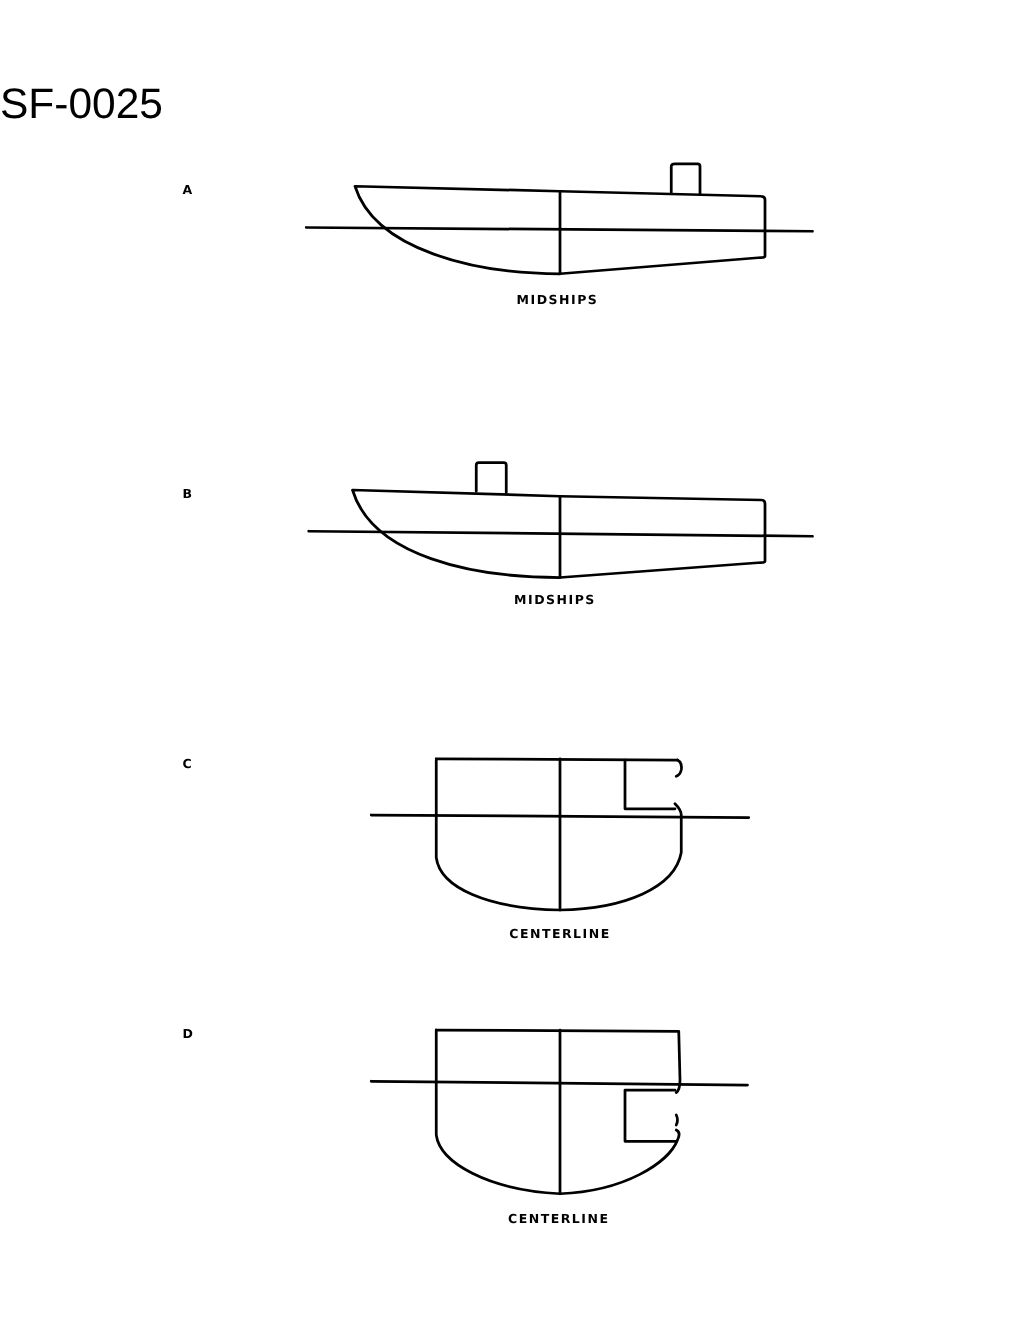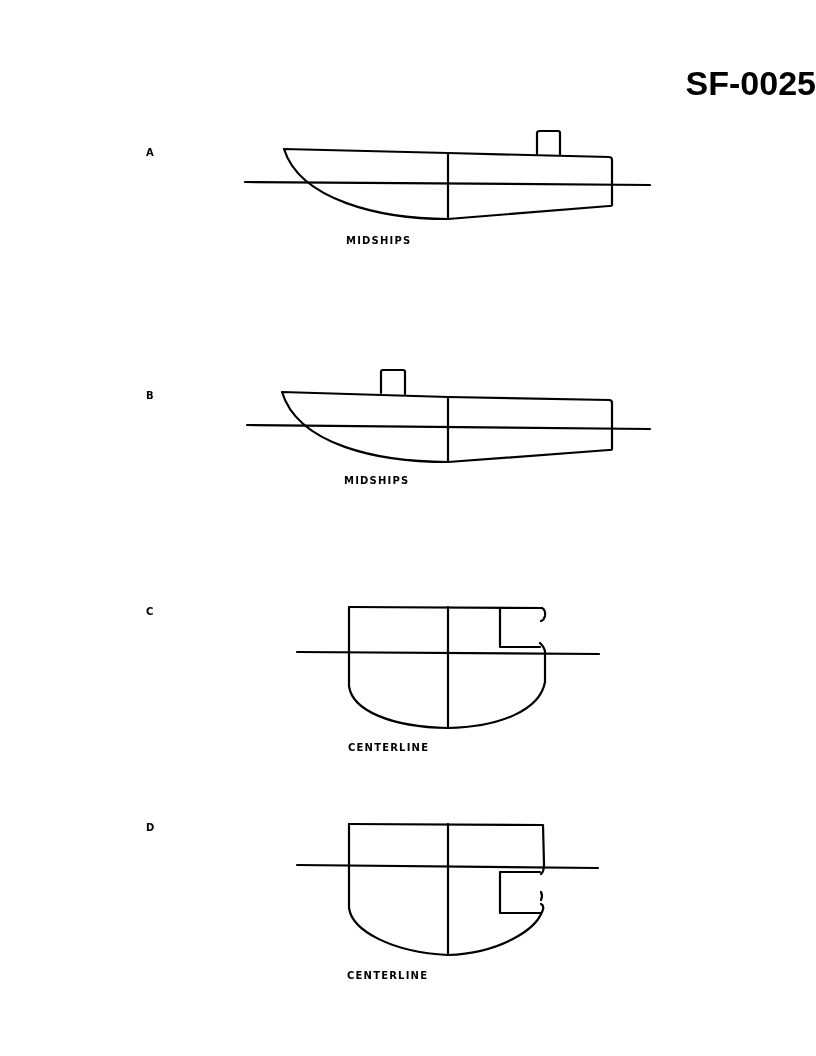--- a/index.html
+++ b/index.html
@@ -1,19 +1,19 @@
 <!DOCTYPE html>
 <html><head>
   <meta charset="utf-8">
   <style>
     html, body { margin: 0; padding: 0; background: #ffffff; }
     body { width: 816px; height: 1056px; position: relative; overflow: hidden; font-family: "Liberation Sans", sans-serif; }
-    .title { position: absolute; left: 0; top: 64px; width: 816px; text-align: right; font-family: "Liberation Sans", sans-serif; font-weight: bold; font-size: 34px; color: #000; letter-spacing: 0px; }
+    .title { position: absolute; left: 0; top: 64px; width: 816px; text-align: left; font-family: "Liberation Sans", sans-serif; font-weight: normal; font-size: 34px; color: #000; letter-spacing: 0px; }
     .fig-letter { position: absolute; font-family: "DejaVu Sans", sans-serif; font-weight: bold; font-size: 10px; color: #000; }
-    .caption { position: absolute; font-family: "DejaVu Sans", sans-serif; font-weight: bold; font-size: 10px; letter-spacing: 1.2px; color: #000; width: 200px; }
+    .caption { position: absolute; font-family: "DejaVu Sans", sans-serif; font-weight: bold; font-size: 10px; letter-spacing: 1.2px; color: #000; text-align: center; width: 200px; }
     svg.drawing { position: absolute; left: 0; top: 0; }
     svg.drawing path, svg.drawing line, svg.drawing polyline { fill: none; stroke: #000; stroke-width: 2.2; stroke-linecap: round; stroke-linejoin: round; }
   </style>
 </head>
 <body>
 
 <div class="title">SF-0025</div>
 
 <div class="fig-letter" style="left:146px; top:147px;">A</div>
 <div class="fig-letter" style="left:146px; top:390px;">B</div>

